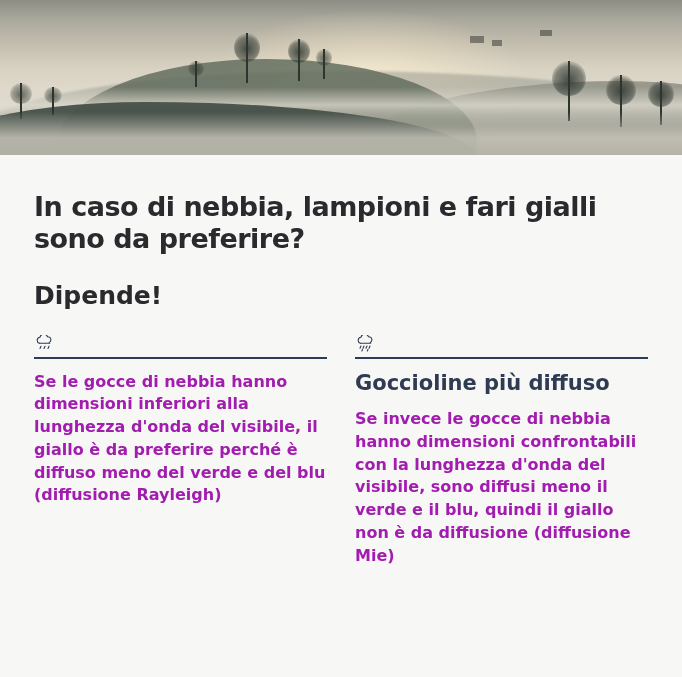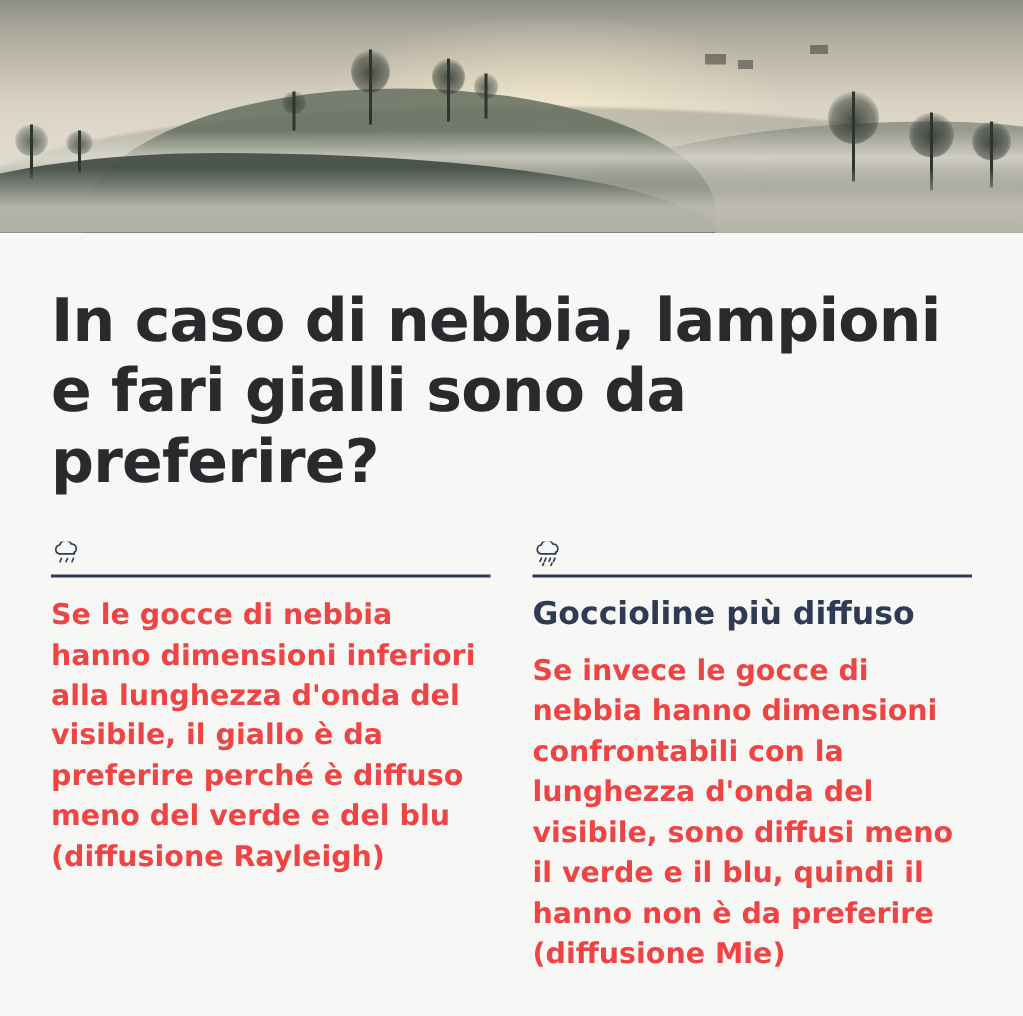--- a/index.html
+++ b/index.html
@@ -154,21 +154,21 @@
   .h2 { left: 492px; top: 40px; width: 10px; height: 6px; }
   .h3 { left: 540px; top: 30px; width: 12px; height: 6px; }
 
   
   .content {
     padding: 36px 34px 0 34px;
   }
   .headline {
     font-family: "DejaVu Sans", sans-serif;
     font-weight: bold;
-    font-size: 40px;
+    font-size: 27px;
     line-height: 1.18;
     letter-spacing: -0.5px;
     color: #2a2a2e;
     margin: 0 0 26px 0;
     max-width: 625px;
   }
   .subhead {
     font-family: "DejaVu Sans", sans-serif;
     font-weight: bold;
     font-size: 25px;
@@ -203,23 +203,23 @@
     font-family: "DejaVu Sans", sans-serif;
     font-weight: bold;
     font-size: 21px;
     line-height: 1.22;
     color: #2f3b52;
     margin: 0 0 12px 0;
   }
   .col-body {
     font-family: "DejaVu Sans", sans-serif;
     font-weight: bold;
-    font-size: 19px;
+    font-size: 16px;
     line-height: 1.42;
-    color: #ef4444;
+    color: #a21caf;
     margin: 0;
   }
 </style>
 </head>
 <body>
 
 <div class="page">
 
   <div class="hero">
     <div class="sky"></div>
@@ -267,20 +267,21 @@
     <div class="tree t9 small">
         <div class="crown"></div>
         <div class="trunk"></div>
       </div>
     <div class="groundmist"></div>
   </div>
 
   <div class="content">
 
     <h1 class="headline">In caso di nebbia, lampioni e fari gialli sono da preferire?</h1>
+    <h2 class="subhead">Dipende!</h2>
 
     <div class="columns">
 
       <div class="col">
         <div class="col-icon">
           <svg width="22" height="18" viewBox="0 0 22 18" fill="none" stroke="#2f3b52" stroke-width="1.1" stroke-linecap="round">
             <path d="M5.5 8.2a3 3 0 0 1 .4-5.9 4 4 0 0 1 7.6-.6 3.1 3.1 0 0 1 3.4 3 3 3 0 0 1-1.6 2.7"></path>
             <path d="M5.6 8.2h10.1"></path>
             <path d="M7 11.3l-1 2.2M11 11.3l-1 2.2M15 11.3l-1 2.2"></path>
           </svg>
@@ -293,18 +294,18 @@
         <div class="col-icon">
           <svg width="22" height="18" viewBox="0 0 22 18" fill="none" stroke="#2f3b52" stroke-width="1.1" stroke-linecap="round">
             <path d="M5.5 8.2a3 3 0 0 1 .4-5.9 4 4 0 0 1 7.6-.6 3.1 3.1 0 0 1 3.4 3 3 3 0 0 1-1.6 2.7"></path>
             <path d="M5.6 8.2h10.1"></path>
             <path d="M6 11.1l-1 2.1M9 11.1l-1 2.1M12 11.1l-1 2.1M15 11.1l-1 2.1"></path>
             <path d="M7.5 14.4l-.7 1.5M13 14.4l-.7 1.5"></path>
           </svg>
         </div>
         <div class="col-rule"></div>
         <h3 class="col-title">Goccioline più diffuso</h3>
-        <p class="col-body">Se invece le gocce di nebbia hanno dimensioni confrontabili con la lunghezza d'onda del visibile, sono diffusi meno il verde e il blu, quindi il hanno non è da preferire (diffusione  Mie)</p>
+        <p class="col-body">Se invece le gocce di nebbia hanno dimensioni confrontabili con la lunghezza d'onda del visibile, sono diffusi meno il verde e il blu, quindi il giallo non è da diffusione (diffusione  Mie)</p>
       </div>
 
     </div>
   </div>
 </div>
 
 </body></html>

